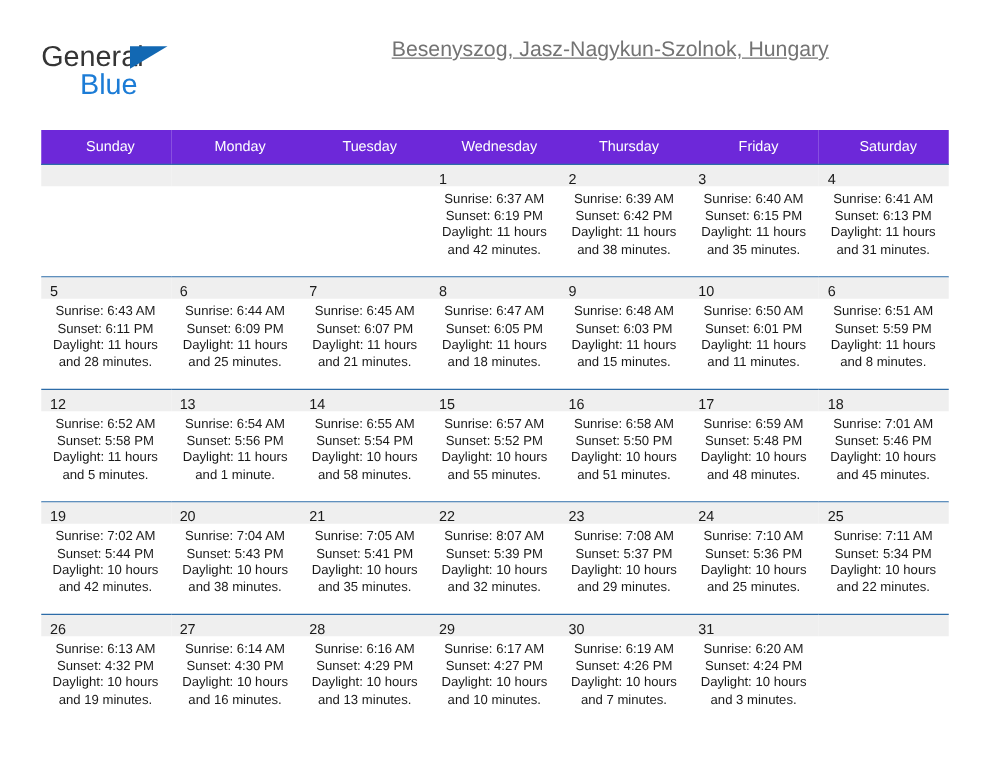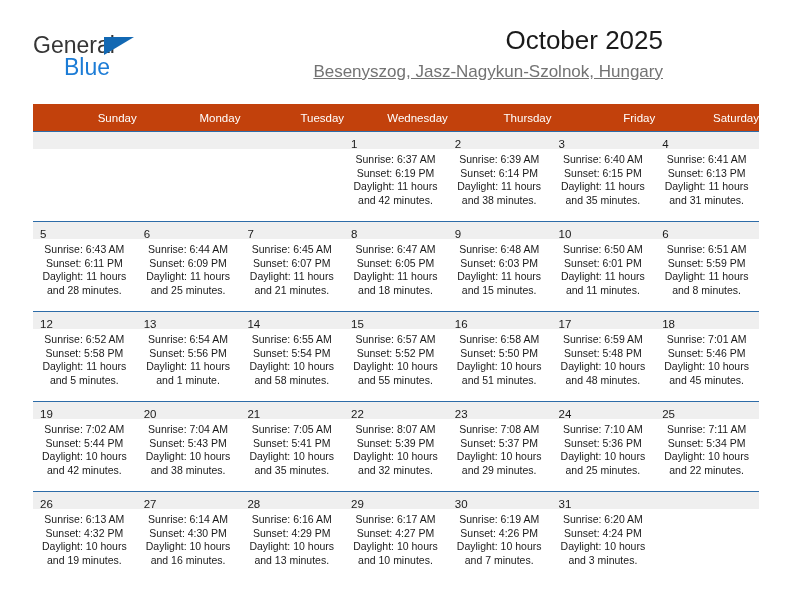--- a/index.html
+++ b/index.html
@@ -88,25 +88,25 @@
   
   .calendar {
     position: absolute;
     left: 33px;
     top: 104px;
     width: 726px;
     border-collapse: collapse;
     table-layout: fixed;
   }
   .calendar th {
-    background: #c2410c;
+    background: #6d28d9;
     color: #ffffff;
     font-size: 11.5px;
     font-weight: normal;
-    text-align: right;
+    text-align: center;
     padding: 5px 0 5px 7px;
     height: 17px;
     border: none;
   }
   .calendar td {
     width: 103.71px;
     height: 89px;
     vertical-align: top;
     padding: 0;
     border: none;
@@ -149,21 +149,20 @@
 
   <div class="header">
 
     <div class="logo">
       <span class="logo-general">General</span>
       <span class="logo-tri"></span>
       <span class="logo-blue">Blue</span>
     </div>
 
     <div class="title-block">
-      <h1 class="cal-title">October 2025</h1>
       <p class="cal-subtitle">Besenyszog, Jasz-Nagykun-Szolnok, Hungary</p>
     </div>
 
   </div>
 
   <table class="calendar">
     <thead>
       <tr>
         <th>Sunday</th>
         <th>Monday</th>
@@ -199,21 +198,21 @@
                 <div>Sunset: 6:19 PM</div>
                 <div class="daylight">Daylight: 11 hours and 42 minutes.</div>
               </div>
             </div>
           </td>
           <td>
             <div class="daycell">
               <div class="daynum-strip"><span class="daynum">2</span></div>
               <div class="dayinfo">
                 <div>Sunrise: 6:39 AM</div>
-                <div>Sunset: 6:14 PM</div>
+                <div>Sunset: 6:42 PM</div>
                 <div class="daylight">Daylight: 11 hours and 38 minutes.</div>
               </div>
             </div>
           </td>
           <td>
             <div class="daycell">
               <div class="daynum-strip"><span class="daynum">3</span></div>
               <div class="dayinfo">
                 <div>Sunrise: 6:40 AM</div>
                 <div>Sunset: 6:15 PM</div>

